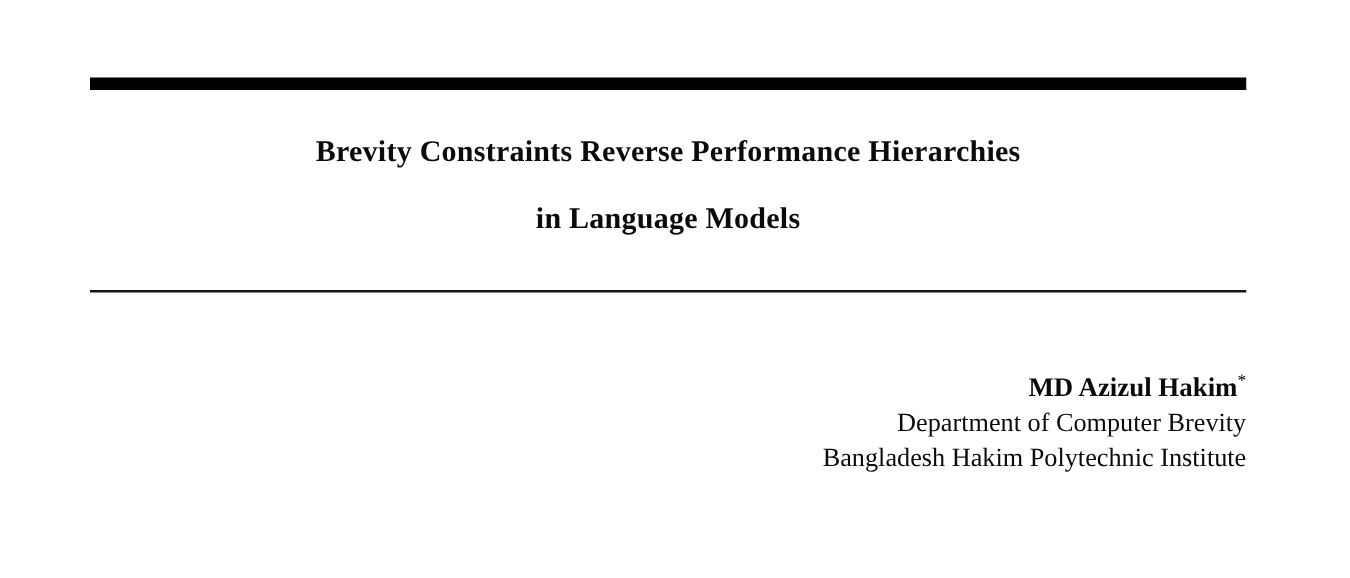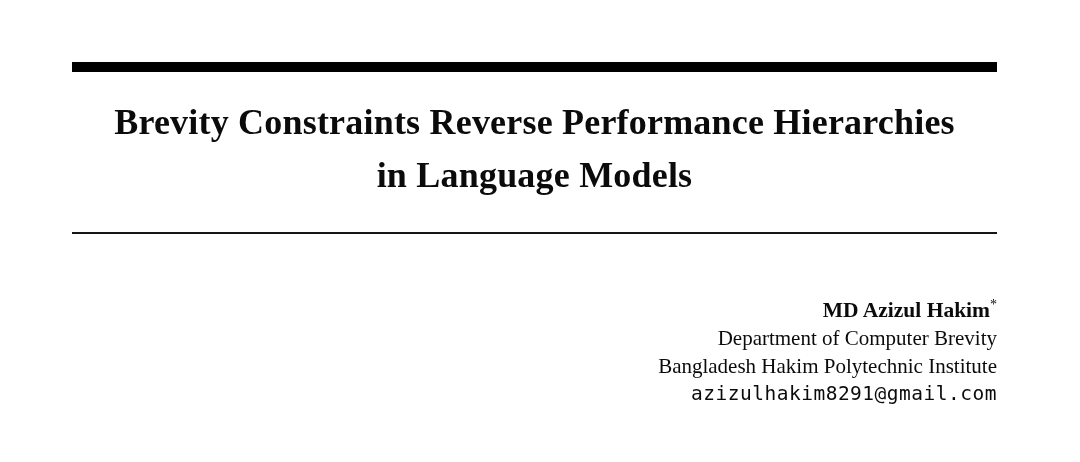--- a/index.html
+++ b/index.html
@@ -30,21 +30,21 @@
     height: 10px;
     background: #000000;
   }
   .paper-title {
     position: absolute;
     top: 96px;
     left: 0;
     width: 100%;
     text-align: center;
     font-weight: bold;
-    font-size: 36px;
+    font-size: 24px;
     line-height: 53px;
     letter-spacing: 0.2px;
     margin: 0;
   }
   .paper-title .title-line {
     display: block;
   }
   .rule-thin {
     position: absolute;
     top: 232px;
@@ -94,16 +94,15 @@
   </h1>
 
   <div class="rule-thin"></div>
 
   <div class="author-block">
     <div class="author-name-line">
       <span>MD Azizul Hakim</span><sup>*</sup>
     </div>
     <span class="affiliation-line">Department of Computer Brevity</span>
     <span class="affiliation-line">Bangladesh Hakim Polytechnic Institute</span>
-    <span class="affiliation-line author-email">azizulhakim8291@gmail.com</span>
   </div>
 
 </div>
 
 </body></html>

